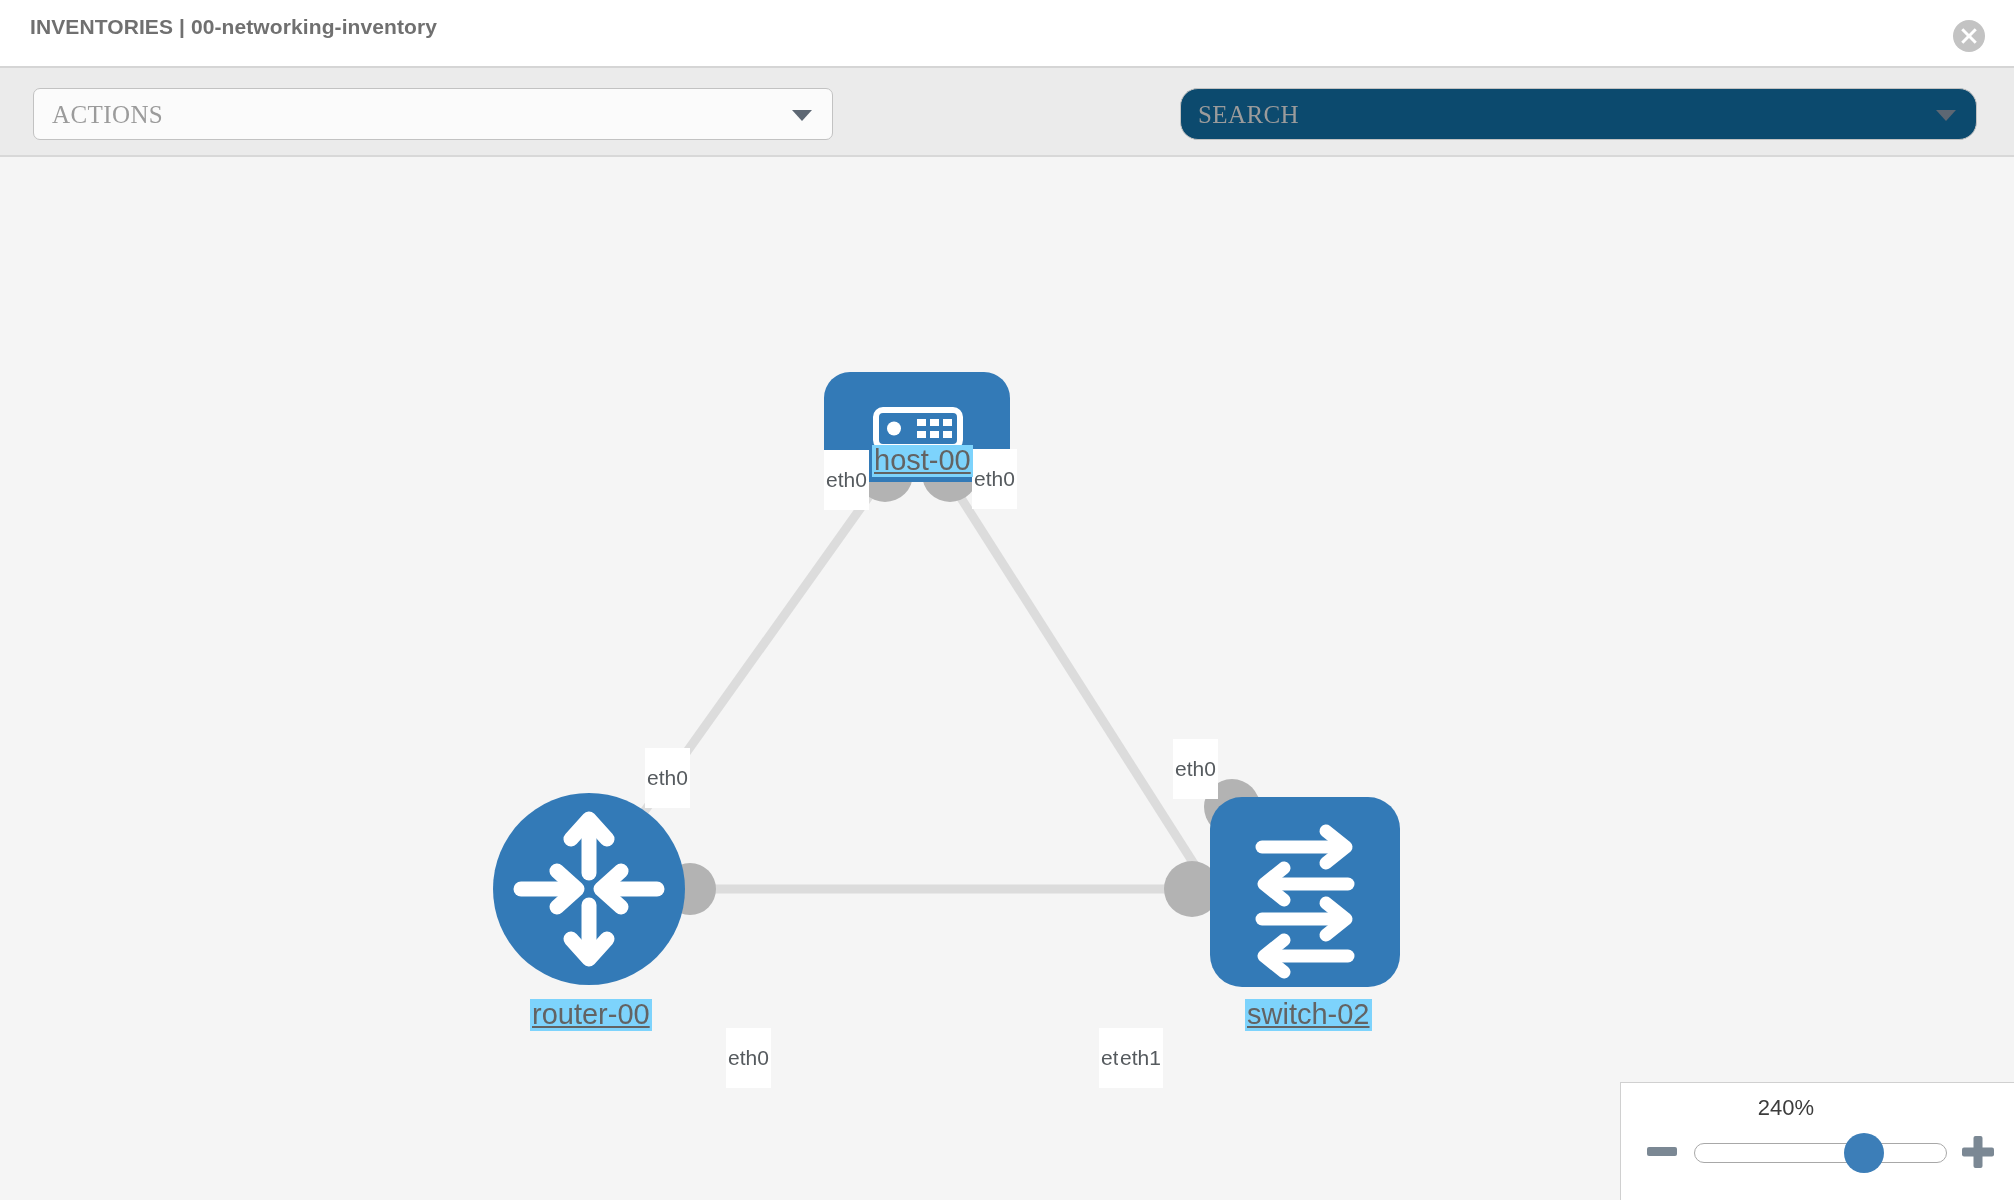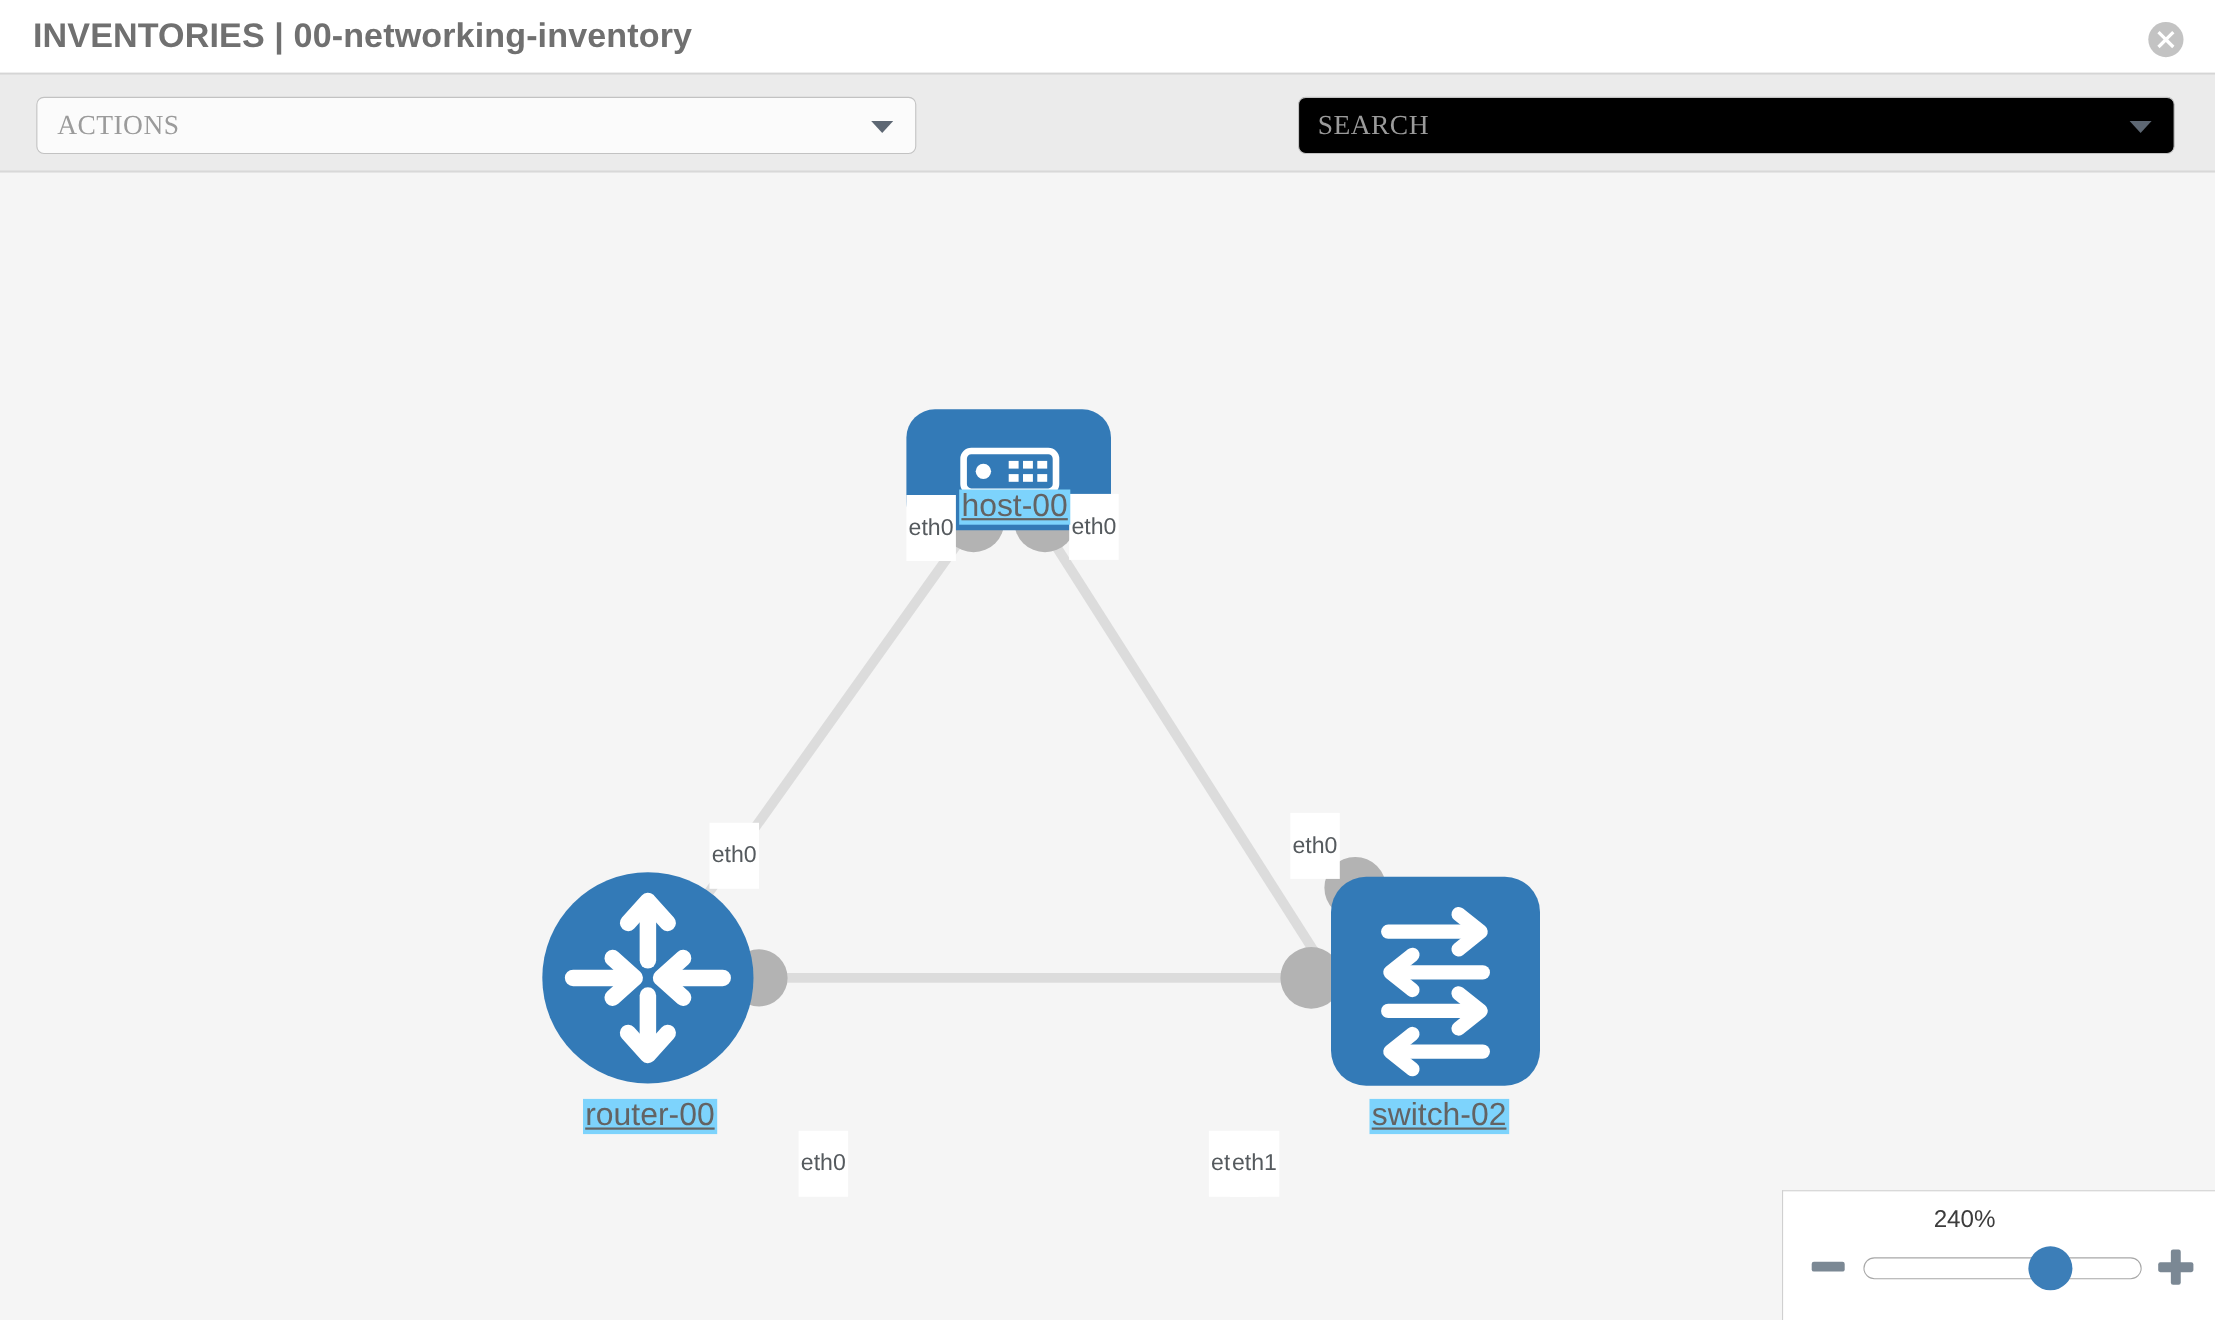--- a/index.html
+++ b/index.html
@@ -28,21 +28,21 @@
     width: 2014px;
     height: 68px;
     background: #ffffff;
     border-bottom: 2px solid #d5d5d5;
     box-sizing: border-box;
   }
   .page-title {
     position: absolute;
     left: 30px;
     top: 15px;
-    font-size: 31px;
+    font-size: 21px;
     font-weight: bold;
     color: #707070;
     letter-spacing: 0.1px;
     white-space: nowrap;
     font-stretch: condensed;
   }
   .close-btn {
     position: absolute;
     right: 29px;
     top: 20px;
@@ -102,23 +102,23 @@
     cursor: pointer;
   }
   .tool-icon.wrench { left: 1042px; }
   .tool-icon.key    { left: 1110px; }
   .search-box {
     position: absolute;
     left: 1180px;
     top: 20px;
     width: 797px;
     height: 52px;
-    background: #000000;
+    background: #0c4a6e;
     border: 1px solid #c2c2c2;
-    border-radius: 7px;
+    border-radius: 18px;
     box-sizing: border-box;
     cursor: text;
   }
   .search-box .label {
     position: absolute;
     left: 17px;
     top: 12px;
     font-size: 25px;
     color: #9b9b9b;
     letter-spacing: 0.4px;

